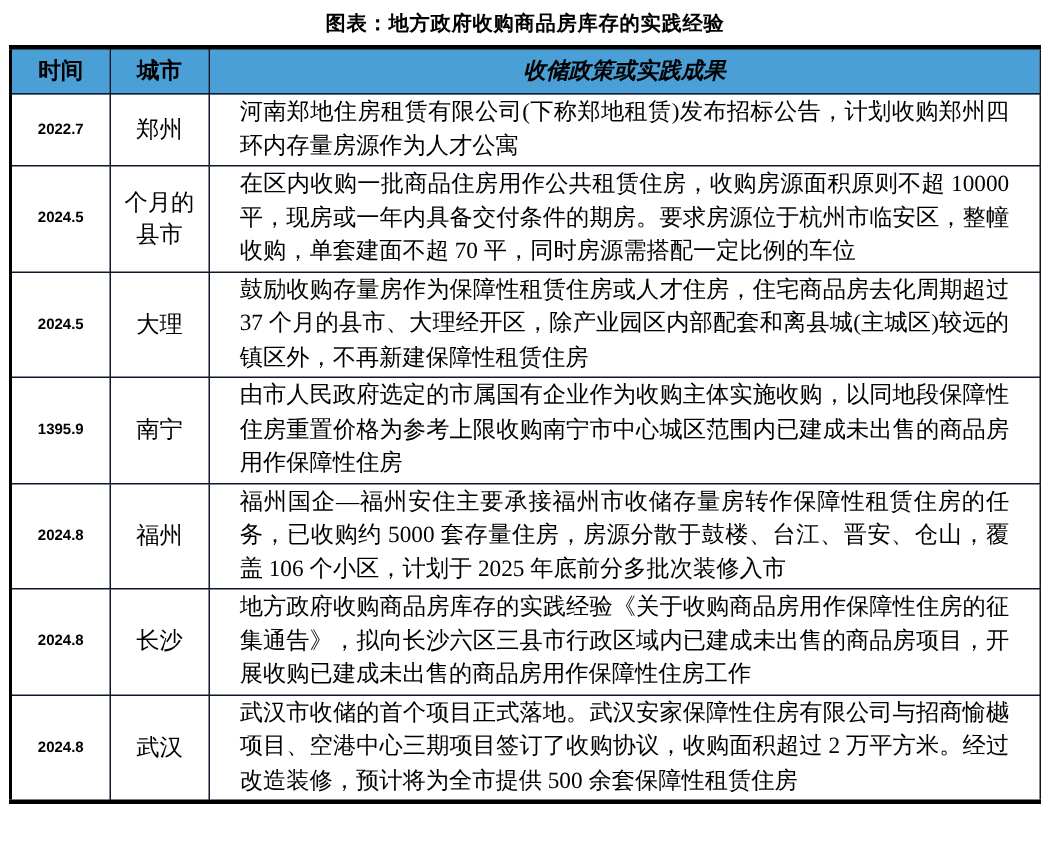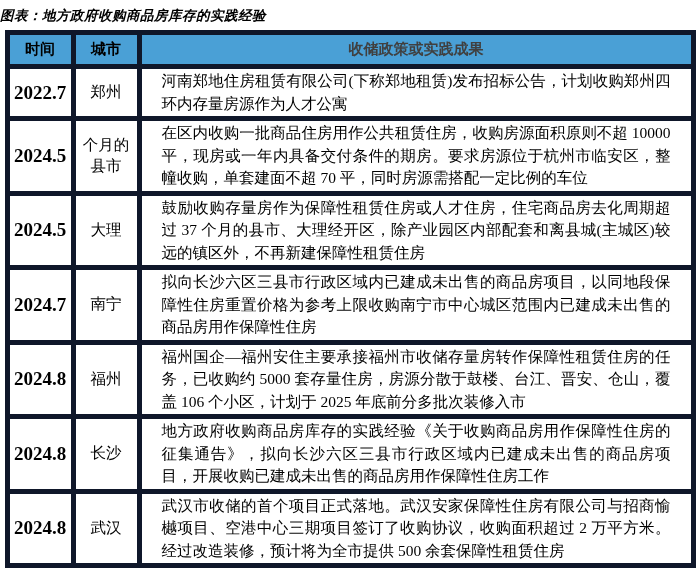--- a/index.html
+++ b/index.html
@@ -8,52 +8,52 @@
     width: 700px;
     height: 572px;
     background: #ffffff;
     font-family: "Liberation Serif", "DejaVu Serif", serif;
     color: #000000;
     overflow: hidden;
     box-sizing: border-box;
   }
   .fig-title {
     padding-top: 7px;
+    text-align: center;
     font-size: 13.5px;
     font-weight: bold;
     letter-spacing: 0.5px;
-    font-style: italic;
   }
   table.policy-table {
     margin: 5px auto 0 auto;
     width: 686px;
     border-collapse: collapse;
     table-layout: fixed;
     border-top: 3px solid #000;
     border-bottom: 3px solid #000;
     border-left: 2px solid #000;
     border-right: 1.5px solid #000;
   }
   col.c-time { width: 66px; }
   col.c-city { width: 66px; }
   col.c-policy { width: 554px; }
-  th, td { border: 5px solid #0f172a; }
+  th, td { border: 1px solid #0f172a; }
   thead th {
     height: 27px;
     font-size: 15px;
     font-weight: bold;
     text-align: center;
     vertical-align: middle;
   }
   td.time-cell {
     text-align: center;
     vertical-align: middle;
-    font-size: 19px;
+    font-size: 10px;
     font-weight: bold;
-    font-family: Liberation Serif, serif;
+    font-family: Liberation Sans, sans-serif;
   }
   td.city-cell {
     text-align: center;
     vertical-align: middle;
     font-size: 15.5px;
     padding: 0 6px;
   }
   td.policy-cell {
     font-size: 15.5px;
     line-height: 22.5px;
@@ -73,21 +73,21 @@
   <table class="policy-table">
     <colgroup>
       <col class="c-time">
       <col class="c-city">
       <col class="c-policy">
     </colgroup>
     <thead>
       <tr>
         <th class="hdr" style="background: rgb(74, 160, 214); color: rgb(0, 0, 0);">时间</th>
         <th class="hdr" style="background: rgb(74, 160, 214); color: rgb(0, 0, 0); margin-left: 12px;">城市</th>
-        <th class="hdr" style="background: rgb(74, 160, 214); color: #404040;">收储政策或实践成果</th>
+        <th class="hdr" style="background: rgb(74, 160, 214); color: #000000; font-style: italic;">收储政策或实践成果</th>
       </tr>
     </thead>
     <tbody id="table-body">
   <tr>
     <td class="time-cell">2022.7</td>
     <td class="city-cell">郑州</td>
     <td class="policy-cell">河南郑地住房租赁有限公司(下称郑地租赁)发布招标公告，计划收购郑州四环内存量房源作为人才公寓</td>
   </tr>
 
 
@@ -97,23 +97,23 @@
     <td class="policy-cell">在区内收购一批商品住房用作公共租赁住房，收购房源面积原则不超 10000 平，现房或一年内具备交付条件的期房。要求房源位于杭州市临安区，整幢收购，单套建面不超 70 平，同时房源需搭配一定比例的车位</td>
   </tr>
 
   <tr>
     <td class="time-cell">2024.5</td>
     <td class="city-cell">大理</td>
     <td class="policy-cell">鼓励收购存量房作为保障性租赁住房或人才住房，住宅商品房去化周期超过 37 个月的县市、大理经开区，除产业园区内部配套和离县城(主城区)较远的镇区外，不再新建保障性租赁住房</td>
   </tr>
 
   <tr>
-    <td class="time-cell">2024.7</td>
+    <td class="time-cell">1395.9</td>
     <td class="city-cell">南宁</td>
-    <td class="policy-cell">拟向长沙六区三县市行政区域内已建成未出售的商品房项目，以同地段保障性住房重置价格为参考上限收购南宁市中心城区范围内已建成未出售的商品房用作保障性住房</td>
+    <td class="policy-cell">由市人民政府选定的市属国有企业作为收购主体实施收购，以同地段保障性住房重置价格为参考上限收购南宁市中心城区范围内已建成未出售的商品房用作保障性住房</td>
   </tr>
 
   <tr>
     <td class="time-cell">2024.8</td>
     <td class="city-cell">福州</td>
     <td class="policy-cell">福州国企—福州安住主要承接福州市收储存量房转作保障性租赁住房的任务，已收购约 5000 套存量住房，房源分散于鼓楼、台江、晋安、仓山，覆盖 106 个小区，计划于 2025 年底前分多批次装修入市</td>
   </tr>
 
   <tr>
     <td class="time-cell">2024.8</td>

